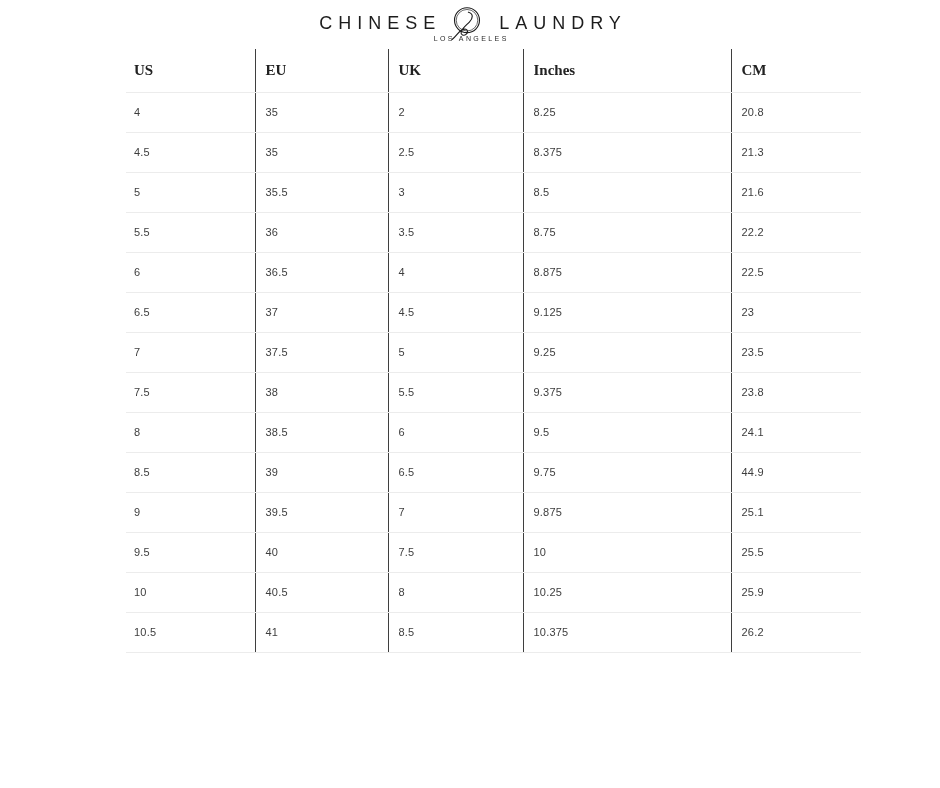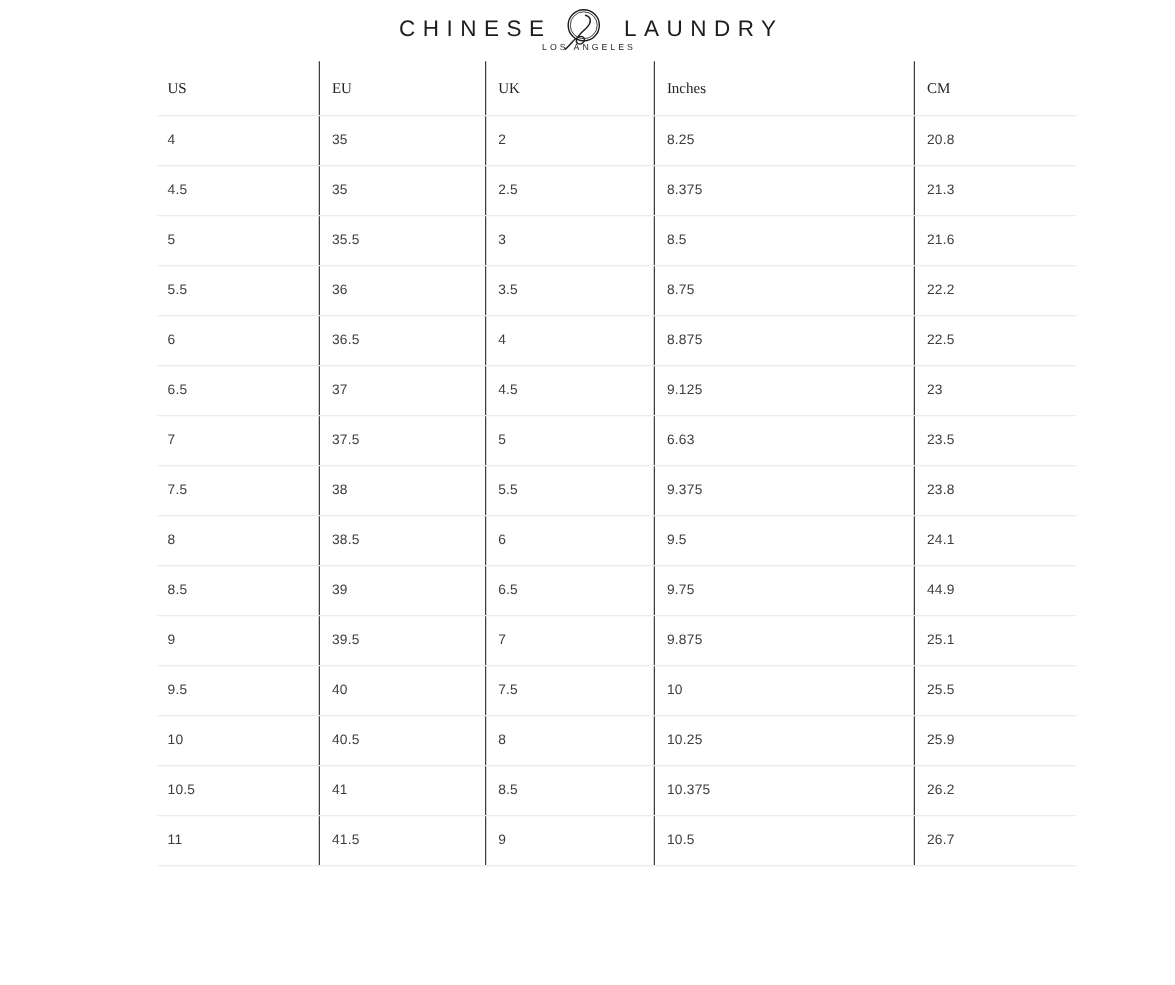--- a/index.html
+++ b/index.html
@@ -50,22 +50,22 @@
   table.size-chart {
     position: absolute;
     left: 126px;
     top: 49px;
     width: 735px;
     border-collapse: collapse;
     table-layout: fixed;
   }
   .size-chart th {
     font-family: "Liberation Serif", serif;
-    font-weight: 400;
-    font-size: 12px;
+    font-weight: 700;
+    font-size: 15px;
     color: #222222;
     text-align: left;
     vertical-align: middle;
     height: 43px;
     padding: 0 0 0 8px;
     border-bottom: 1px solid #ececec;
   }
   .size-chart td {
     font-size: 11px;
     letter-spacing: 0.2px;
@@ -155,21 +155,21 @@
     <td>6.5</td>
     <td>37</td>
     <td>4.5</td>
     <td>9.125</td>
     <td>23</td>
   </tr>
       <tr>
     <td>7</td>
     <td>37.5</td>
     <td>5</td>
-    <td>6.63</td>
+    <td>9.25</td>
     <td>23.5</td>
   </tr>
       <tr>
     <td>7.5</td>
     <td>38</td>
     <td>5.5</td>
     <td>9.375</td>
     <td>23.8</td>
   </tr>
       <tr>
@@ -207,21 +207,14 @@
     <td>10.25</td>
     <td>25.9</td>
   </tr>
       <tr>
     <td>10.5</td>
     <td>41</td>
     <td>8.5</td>
     <td>10.375</td>
     <td>26.2</td>
   </tr>
-      <tr>
-    <td>11</td>
-    <td>41.5</td>
-    <td>9</td>
-    <td>10.5</td>
-    <td>26.7</td>
-  </tr>
     </tbody>
 </table>
 
 </body></html>

